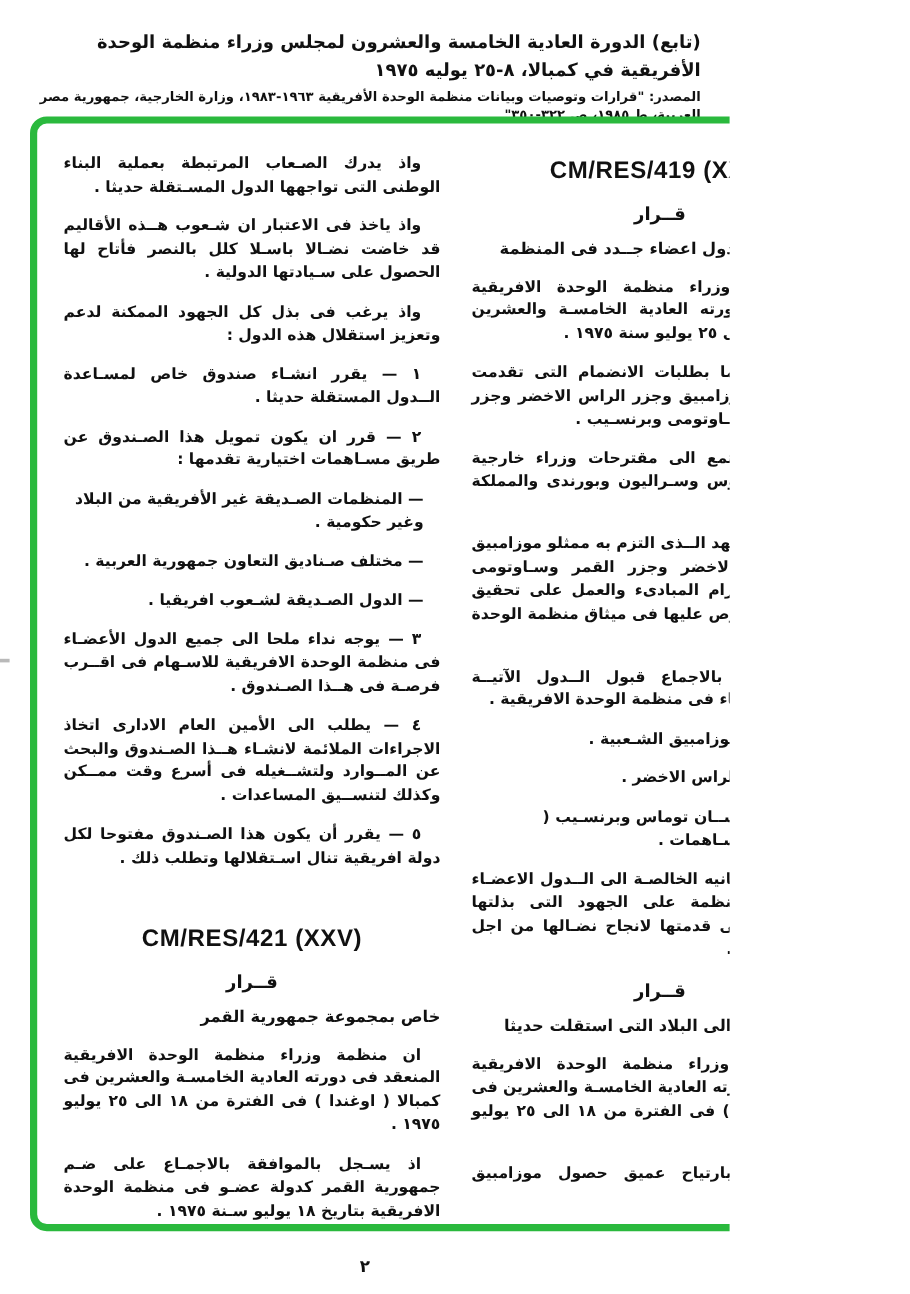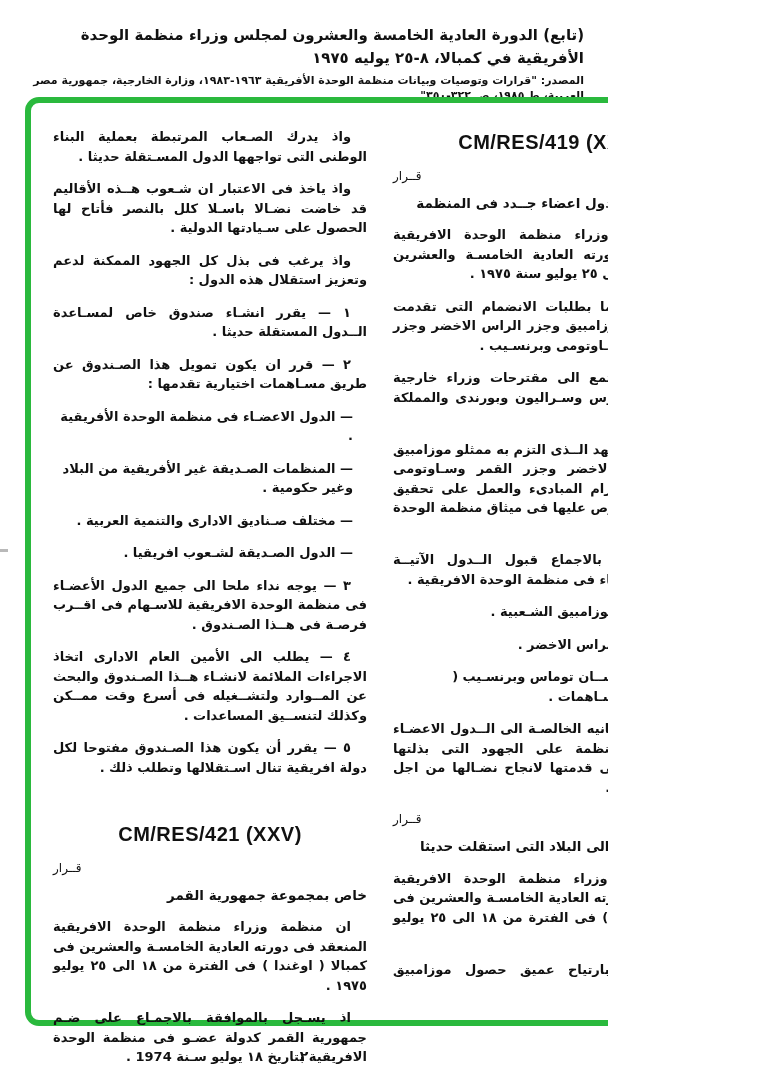--- a/index.html
+++ b/index.html
@@ -50,21 +50,21 @@
     line-height:1.5;
   }
   .code{
     direction:ltr;text-align:center;
     font-family:Liberation Sans, sans-serif;
     font-size:20px;font-weight:600;
     letter-spacing:.5px;
     margin:0 0 10px 0;
   }
   .res-title{
-    text-align:left;font-weight:400;font-size:12px;
+    text-align:center;font-weight:700;font-size:15px;
     margin:2px 0 8px 0;
   }
   .res-subtitle{
     text-align:right;font-weight:700;font-size:13.5px;
     margin:0 0 12px 0;
   }
   .para{
     margin:0 0 13px 0;
     text-align:justify;
     text-indent:16px;
@@ -121,32 +121,31 @@
         <p class="para">اذ يسـجل بارتياح عميق حصول موزامبيق وجــزر</p>
 
       </section>
 
       <section class="col left-col">
         <p class="para">واذ يدرك الصـعاب المرتبطة بعملية البناء الوطنى التى تواجهها الدول المسـتقلة حديثا .</p>
         <p class="para first">واذ ياخذ فى الاعتبار ان شـعوب هــذه الأقاليم قد خاضت نضـالا باسـلا كلل بالنصر فأتاح لها الحصول على سـيادتها الدولية .</p>
         <p class="para">واذ يرغب فى بذل كل الجهود الممكنة لدعم وتعزيز استقلال هذه الدول :</p>
         <p class="para">١ — يقرر انشـاء صندوق خاص لمسـاعدة الــدول المستقلة حديثا .</p>
         <p class="para">٢ — قرر ان يكون تمويل هذا الصـندوق عن طريق مسـاهمات اختيارية تقدمها :</p>
-        <p class="dash-item">— الدول الاعضـاء فى منظمة الوحدة الأفريقية .</p>
         <p class="dash-item">— المنظمات الصـديقة غير الأفريقية من البلاد وغير حكومية .</p>
-        <p class="dash-item">— مختلف صـناديق الادارى والتنمية العربية .</p>
+        <p class="dash-item">— مختلف صـناديق التعاون جمهورية العربية .</p>
         <p class="dash-item">— الدول الصـديقة لشـعوب افريقيا .</p>
         <p class="para">٣ — يوجه نداء ملحا الى جميع الدول الأعضـاء فى منظمة الوحدة الافريقية للاسـهام فى اقــرب فرصـة فى هــذا الصـندوق .</p>
         <p class="para">٤ — يطلب الى الأمين العام الادارى اتخاذ الاجراءات الملائمة لانشـاء هــذا الصـندوق والبحث عن المــوارد ولتشــغيله فى أسرع وقت ممــكن وكذلك لتنســيق المساعدات .</p>
         <p class="para">٥ — يقرر أن يكون هذا الصـندوق مفتوحا لكل دولة افريقية تنال اسـتقلالها وتطلب ذلك .</p>
         <div class="code gap-lg">CM/RES/421 (XXV)</div>
         <div class="res-title">قــرار</div>
         <div class="res-subtitle">خاص بمجموعة جمهورية القمر</div>
         <p class="para">ان منظمة وزراء منظمة الوحدة الافريقية المنعقد فى دورته العادية الخامسـة والعشرين فى كمبالا ( اوغندا ) فى الفترة من ١٨ الى ٢٥ يوليو ١٩٧٥ .</p>
-        <p class="para">اذ يسـجل بالموافقة بالاجمـاع على ضـم جمهورية القمر كدولة عضـو فى منظمة الوحدة الافريقية بتاريخ ١٨ يوليو سـنة 1974 .</p>
+        <p class="para">اذ يسـجل بالموافقة بالاجمـاع على ضـم جمهورية القمر كدولة عضـو فى منظمة الوحدة الافريقية بتاريخ ١٨ يوليو سـنة ١٩٧٥ .</p>
       </section>
 
     </div>
   </div>
 
   <div class="artifact-dash"></div>
 
   <div class="pagenum">٢</div>
 
 </div>

